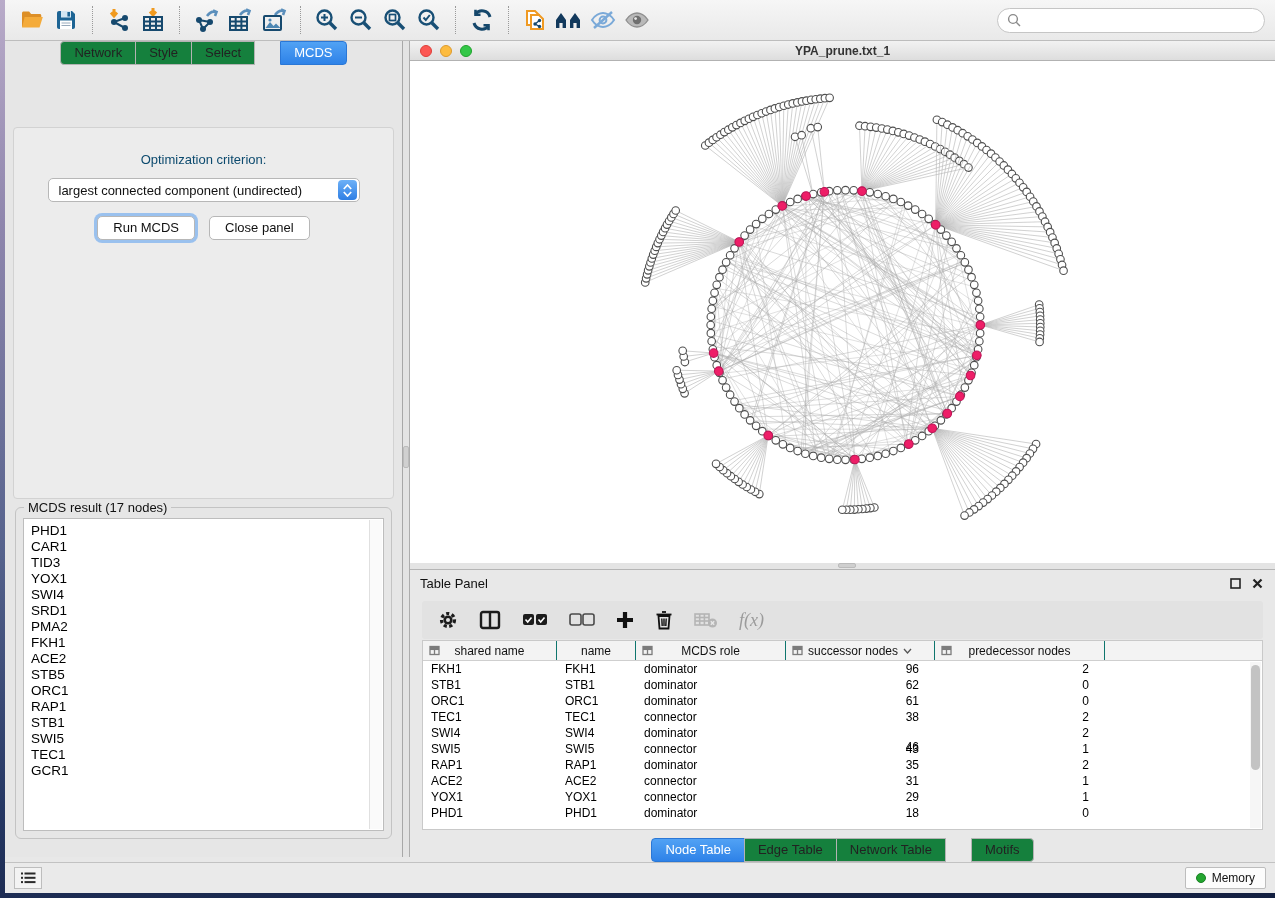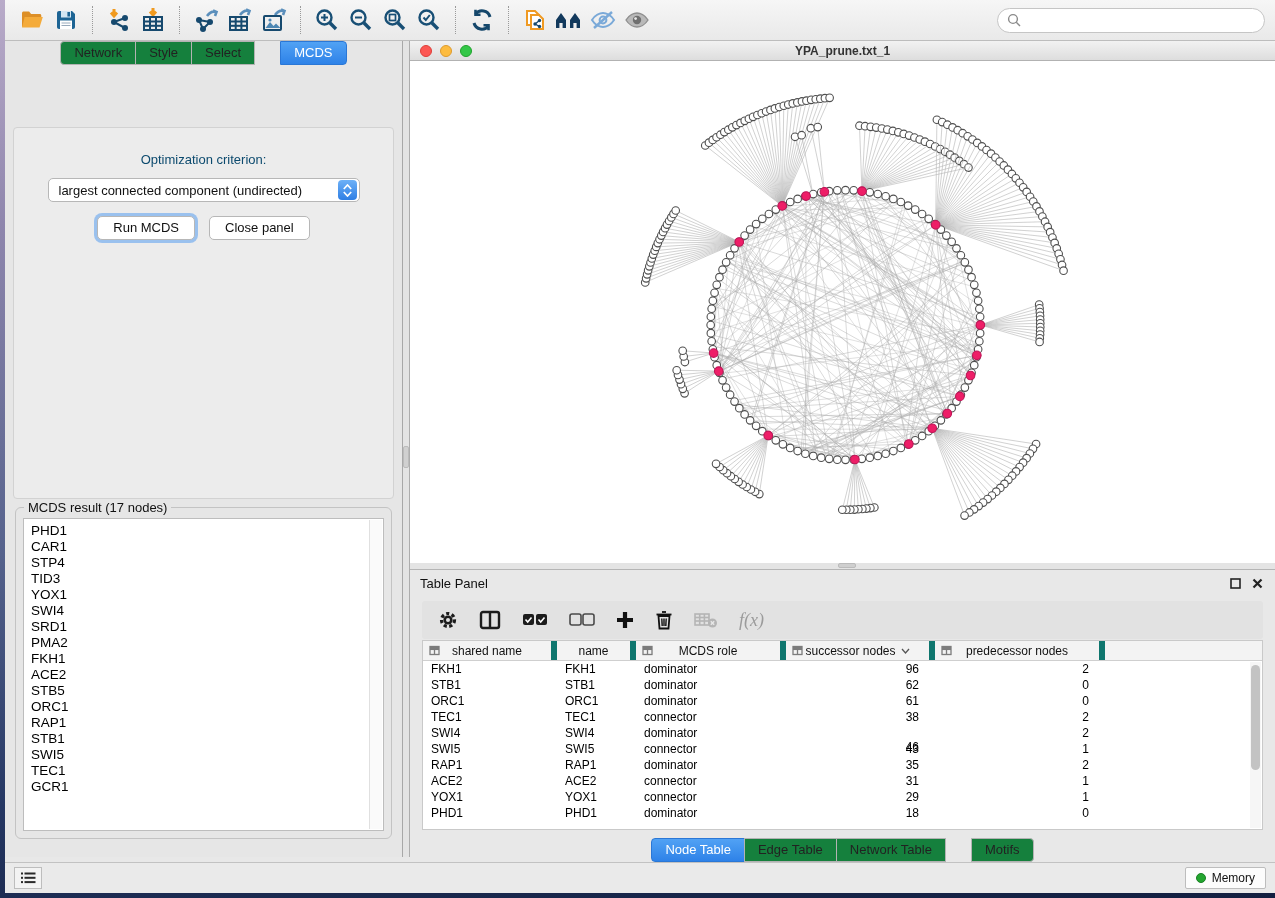--- a/index.html
+++ b/index.html
@@ -73,21 +73,21 @@
 
   
   #table-panel { position:absolute; left:405px; right:0; top:569px; bottom:36px; background:#e8e8e8; border-top:1px solid #b5b5b5; }
   #tp-toolbar { margin:5px 12px 0; height:38px; background:#e2e2e2; border-radius:3px;
     display:flex; align-items:center; gap:21px; padding:0 16px; }
   .tp-icon { display:flex; align-items:center; justify-content:center; }
   #fx-icon { font-family:"Liberation Serif", serif; font-style:italic; font-size:18px; color:#9b9b9b; }
   #data-table { position:absolute; left:12px; right:12px; top:70px; height:190px; background:#fff; border:1px solid #c9c9c9; overflow:hidden; }
   .t-row { display:flex; height:16px; align-items:center; font-size:12px; }
   #tbl-head .t-row { height:20px; background:#f3f3f3; border-bottom:1px solid #cfcfcf; }
-  .h-cell { display:flex; align-items:center; justify-content:center; position:relative; height:100%; border-right:6px solid #0f766e; gap:5px; color:#111; }
+  .h-cell { display:flex; align-items:center; justify-content:center; position:relative; height:100%; border-right:1px solid #0f766e; gap:5px; color:#111; }
   .h-cell .colicon { position:absolute; left:6px; top:4px; }
   .c-cell { padding-left:8px; color:#000; }
   .c-num { text-align:right; padding-right:16px; }
   #tbl-scroll { position:absolute; right:1px; top:21px; bottom:1px; width:11px; background:#f6f6f6; }
   #tbl-thumb { position:absolute; left:1px; right:1px; top:3px; height:105px; background:#c3c3c3; border-radius:5px; }
   #btm-tabs { position:absolute; left:0; right:0; top:268px; display:flex; justify-content:center; }
 
   
   #status-bar { position:absolute; left:0; right:0; bottom:0; height:31px; background:#eaeaea; border-top:1px solid #c2c2c2;
     display:flex; align-items:center; padding:0 9px; }
@@ -272,21 +272,20 @@
       <div class="btn-row">
         <button class="mac-btn focused">Run MCDS</button>
         <button class="mac-btn">Close panel</button>
       </div>
     </div>
     <div id="mcds-fieldset">
       <span id="mcds-legend">MCDS result (17 nodes)</span>
       <div id="mcds-list">
         <div class="mcds-item">PHD1</div>
           <div class="mcds-item">CAR1</div>
-          <div class="mcds-item">STP4</div>
           <div class="mcds-item">TID3</div>
           <div class="mcds-item">YOX1</div>
           <div class="mcds-item">SWI4</div>
           <div class="mcds-item">SRD1</div>
           <div class="mcds-item">PMA2</div>
           <div class="mcds-item">FKH1</div>
           <div class="mcds-item">ACE2</div>
           <div class="mcds-item">STB5</div>
           <div class="mcds-item">ORC1</div>
           <div class="mcds-item">RAP1</div>

